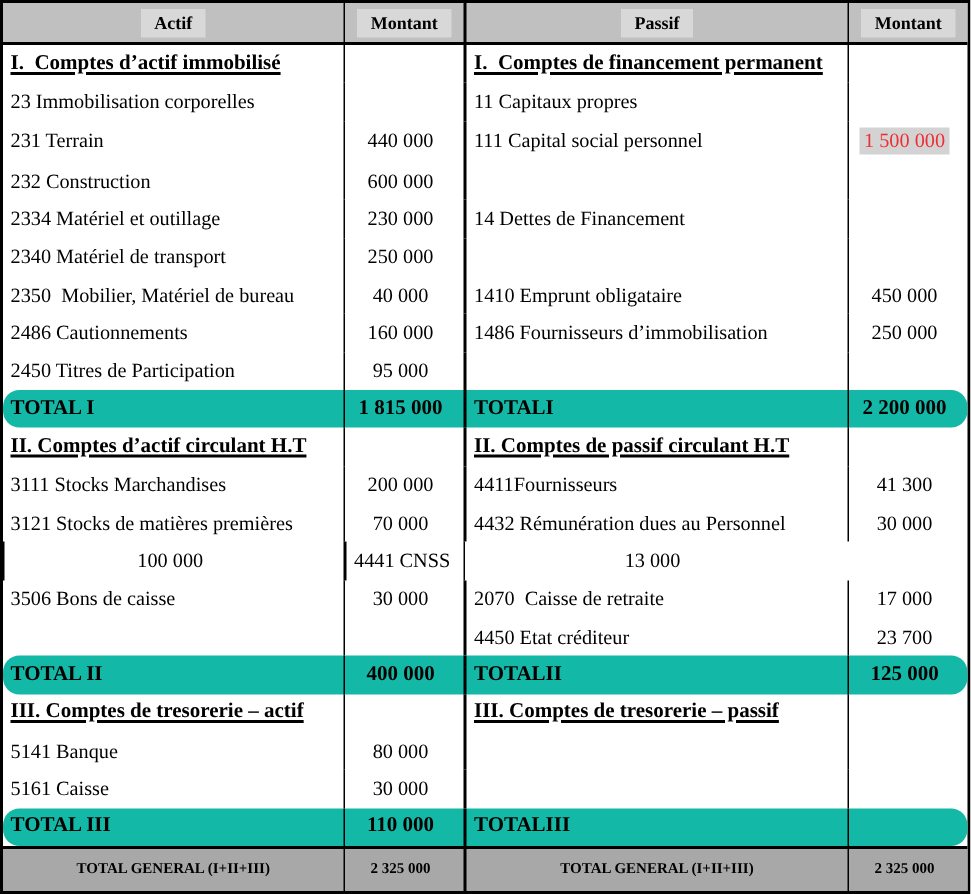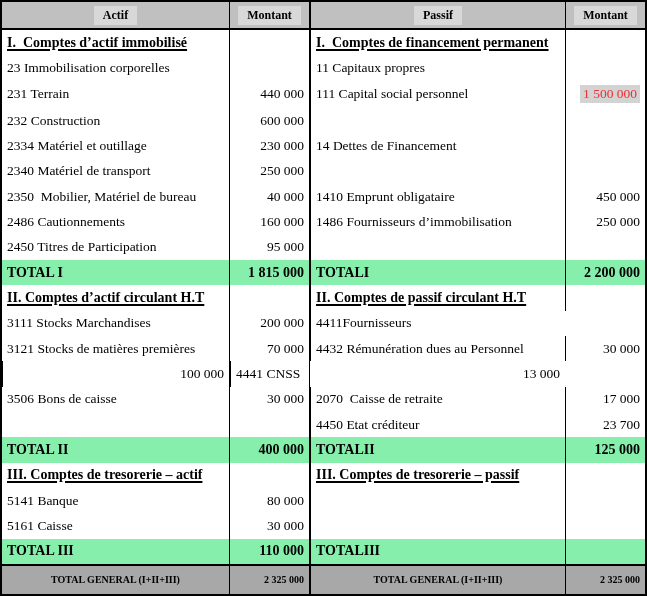--- a/index.html
+++ b/index.html
@@ -13,38 +13,38 @@
   }
   .row { display: grid; grid-template-columns: 227px 80px 256px 80px; flex: 1 1 auto; min-height: 0; }
   .cell {
     display: flex; align-items: center; box-sizing: border-box;
     overflow: hidden; white-space: pre;
   }
   .c2 { border-left: 1px solid #000; }
   .c3 { border-left: 2px solid #000; }
   .c4 { border-left: 1px solid #000; }
   .label-cell { justify-content: flex-start; padding-left: 5px; font-size: 13.5px; }
-  .amount-cell { justify-content: flex-end; padding-right: 5px; font-size: 13.5px; }
+  .amount-cell { justify-content: center; padding-right: 5px; font-size: 13.5px; }
 
   
   .header-row { flex: 0 0 26px; background: #c0c0c0; border-bottom: 2px solid #000; }
   .header-cell { justify-content: center; padding: 0; }
   .header-chip {
     background: #d8d8d8; font-weight: bold; font-size: 12px;
     padding: 0 9px; line-height: 19px;
   }
 
   
   .row.section .label-cell span {
     font-weight: bold; font-size: 14px;
     text-decoration: underline; text-decoration-thickness: 1.5px; text-underline-offset: 2px;
   }
 
   
-  .row.total { background: #86efac; }
+  .row.total { background: #14b8a6; border-radius: 11px; }
   .row.total .cell { font-weight: bold; font-size: 14px; }
 
   
   .row.grand { background: #a8a8a8; border-top: 2px solid #000; flex: 0 0 28px; }
   .row.grand .cell { font-weight: bold; font-size: 10px; }
   .row.grand .label-cell { justify-content: center; padding-left: 0; }
 
   
   .red-amount {
     color: #ee2e34; background: #d3d3d3;
@@ -133,20 +133,21 @@
     <div class="row section">
       <div class="cell c1 label-cell"><span>II. Comptes d’actif circulant H.T</span></div>
       <div class="cell c2 amount-cell"><span></span></div>
       <div class="cell c3 label-cell"><span>II. Comptes de passif circulant H.T</span></div>
       <div class="cell c4 amount-cell"><span></span></div>
     </div>
     <div class="row item">
       <div class="cell c1 label-cell"><span>3111 Stocks Marchandises</span></div>
       <div class="cell c2 amount-cell"><span>200 000</span></div>
       <div class="cell c3 label-cell"><span>4411Fournisseurs</span></div>
+      <div class="cell c4 amount-cell"><span>41 300</span></div>
     </div>
     <div class="row item">
       <div class="cell c1 label-cell"><span>3121 Stocks de matières premières</span></div>
       <div class="cell c2 amount-cell"><span>70 000</span></div>
       <div class="cell c3 label-cell"><span>4432 Rémunération dues au Personnel</span></div>
       <div class="cell c4 amount-cell"><span>30 000</span></div>
     </div>
     <div class="row item">
       <div class="cell c2 amount-cell"><span>100 000</span></div>
       <div class="cell c3 label-cell"><span>4441 CNSS</span></div>

